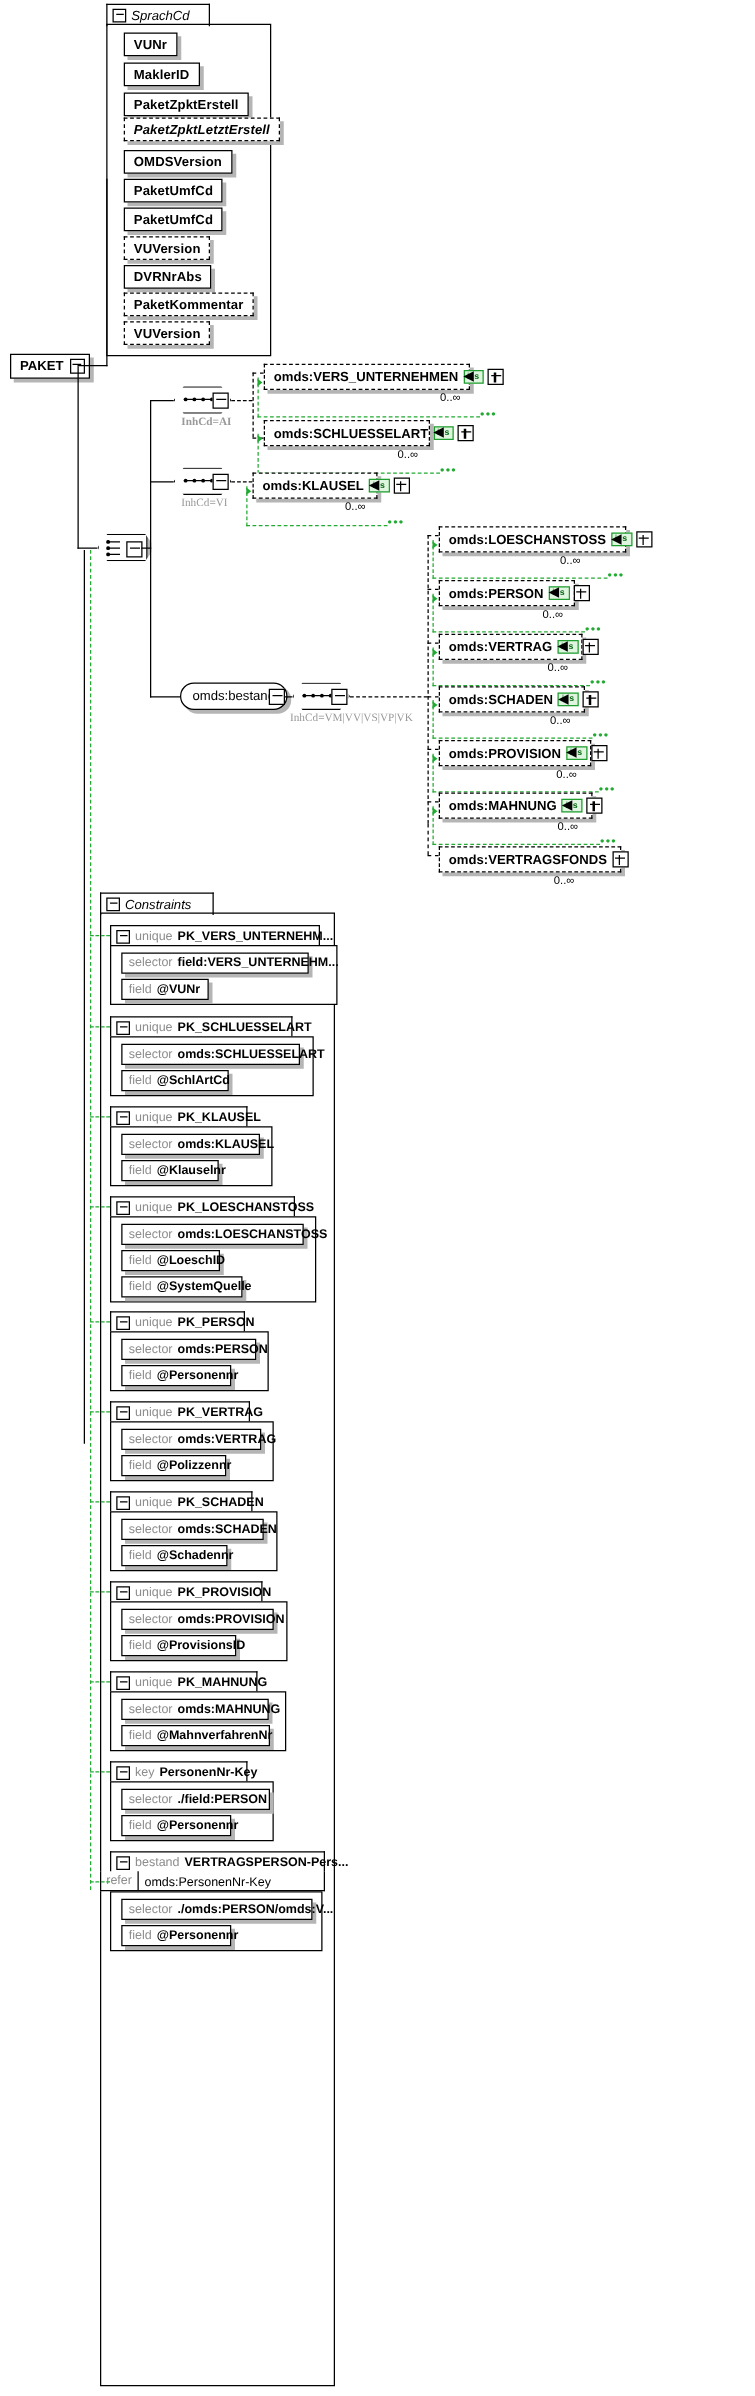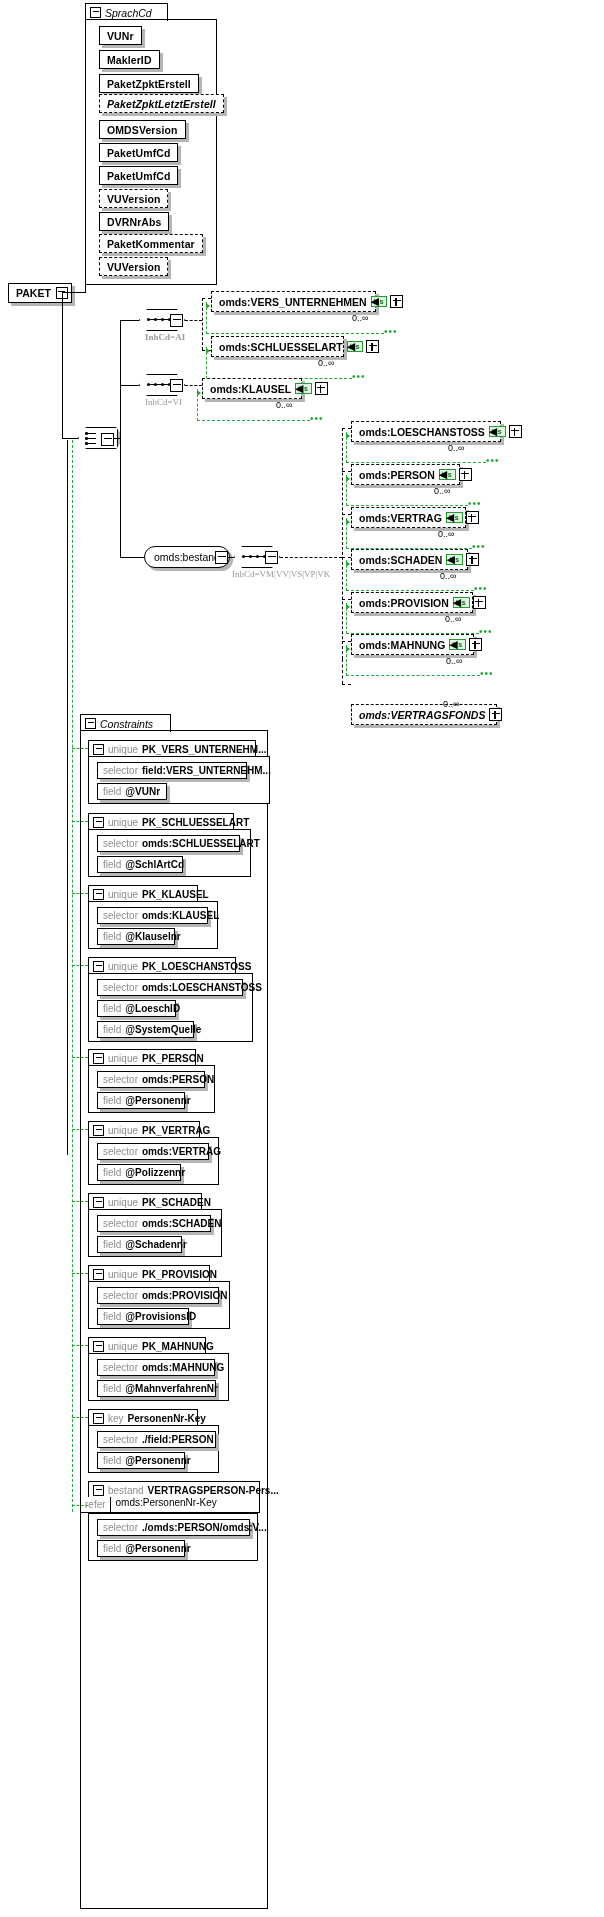--- a/index.html
+++ b/index.html
@@ -76,21 +76,21 @@
          font-family:"Liberation Serif","DejaVu Serif",serif;}
 
   
   .cbox{position:absolute;box-sizing:border-box;border:1.3px solid #000;background:#fff;}
   .ctab{position:absolute;box-sizing:border-box;border:1.3px solid #000;border-bottom:none;
         background:#fff;height:17px;display:flex;align-items:center;gap:4px;
         padding:0 6px 0 4px;white-space:nowrap;font-size:10px;}
   .ckind{color:#8d8d8d;}
   .cname{font-weight:bold;}
   .refrow{position:absolute;box-sizing:border-box;border:1.3px solid #000;border-top:none;
-          height:16px;display:flex;align-items:flex-start;background:#fff;font-size:10px;}
+          height:16px;display:flex;align-items:flex-end;background:#fff;font-size:10px;}
   .refrow .lbl{color:#8d8d8d;padding:0 4px;border-right:1.3px solid #000;height:100%;
                display:flex;align-items:center;}
   .refrow .val{padding:0 5px;}
   .fldbox{position:absolute;box-sizing:border-box;height:17px;border:1.3px solid #000;
           background:#fff;display:flex;align-items:center;white-space:nowrap;
           box-shadow:3px 3px 0 0 #b5b5b5;font-size:10px;}
   .fldbox .lbl{color:#8d8d8d;padding:0 4px 0 5px;}
   .fldbox .val{font-weight:bold;padding-right:6px;}
 
   
@@ -355,21 +355,21 @@
     <span class="typebadge">i s</span>
     <span class="expander"></span>
   </span>
 </div>
 <div class="card" style="left:446px;top:656px;">0..∞</div>
 <div class="gln v" style="left:346px;top:645px;height:31px;"></div>
 <div class="gln h" style="left:346px;top:675px;width:134px;"></div>
 <div class="gdot" style="left:480px;top:672px;">•••</div>
 <div class="arrow" style="left:346px;top:646px;"></div>
 
-<div class="elbox" style="left:351px;top:704px;width:146px;font-style:italic;">
+<div class="elbox" style="left:351px;top:677px;width:146px;">
   <span class="elname">omds:VERTRAGSFONDS</span>
   <span style="margin-left:auto;display:flex;align-items:center;gap:3px;">
     <span class="expander"></span>
   </span>
 </div>
 <div class="card" style="left:443px;top:699px;">0..∞</div>
 
 <div class="frametab" style="left:80px;top:714px;width:78px;">
   <span class="plusminus"></span>
   <span>Constraints</span>

